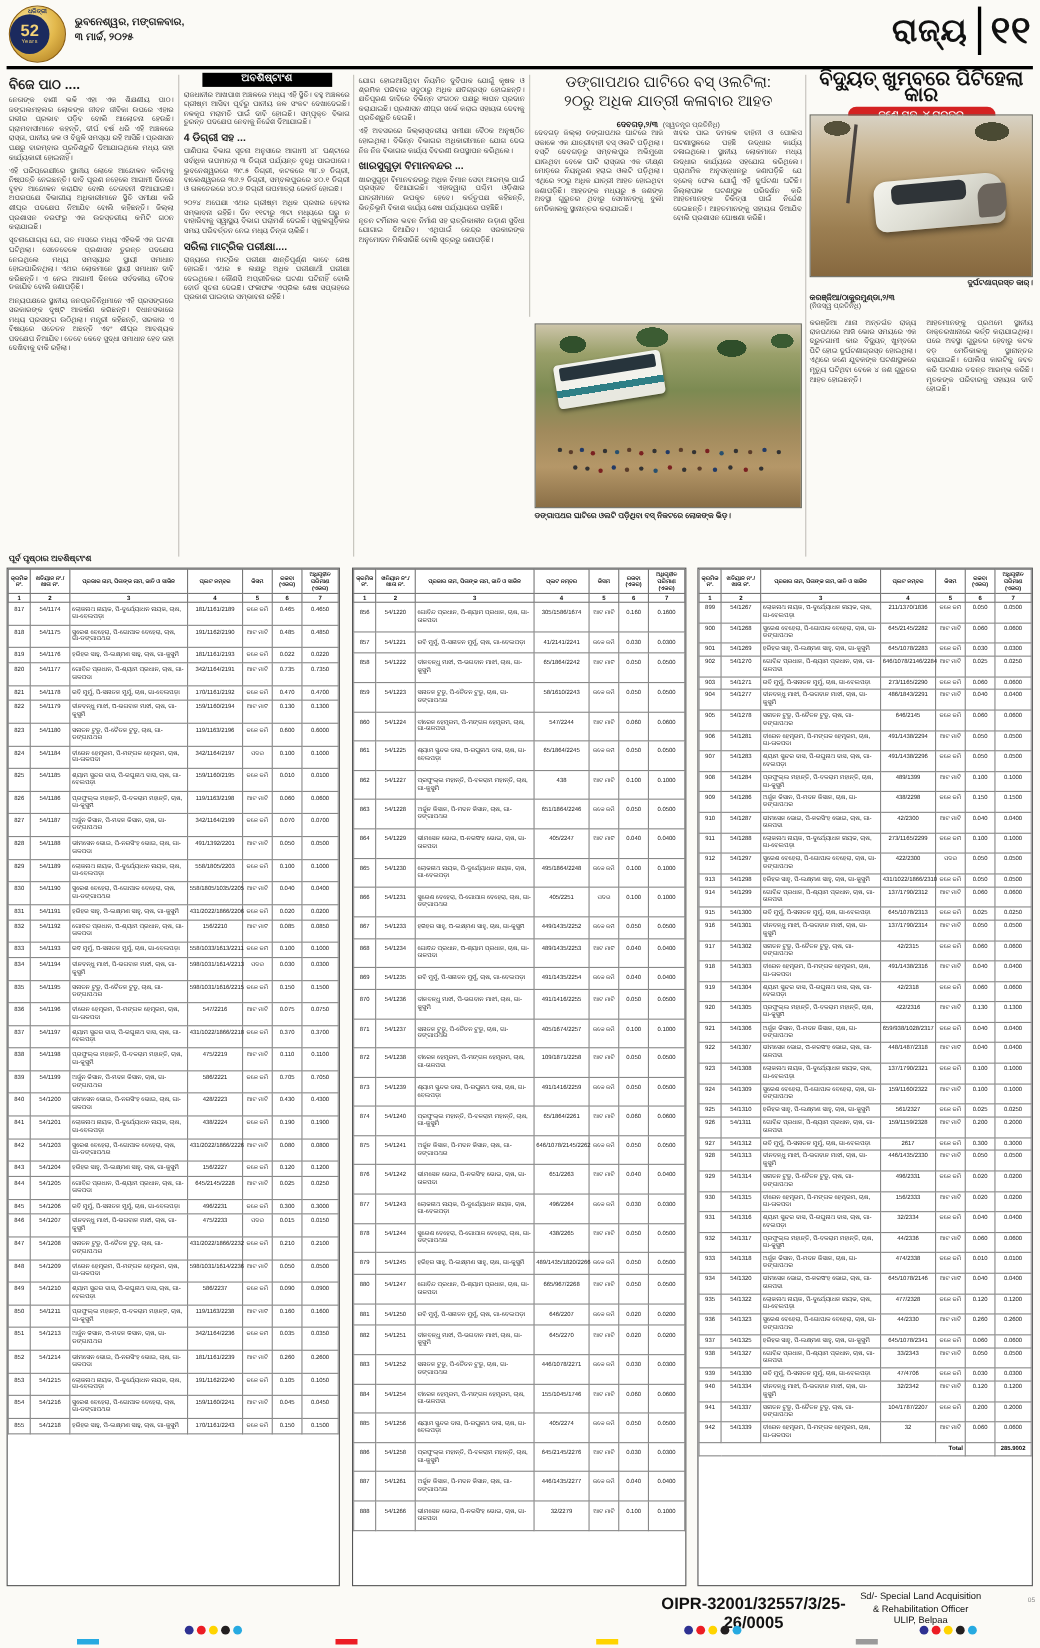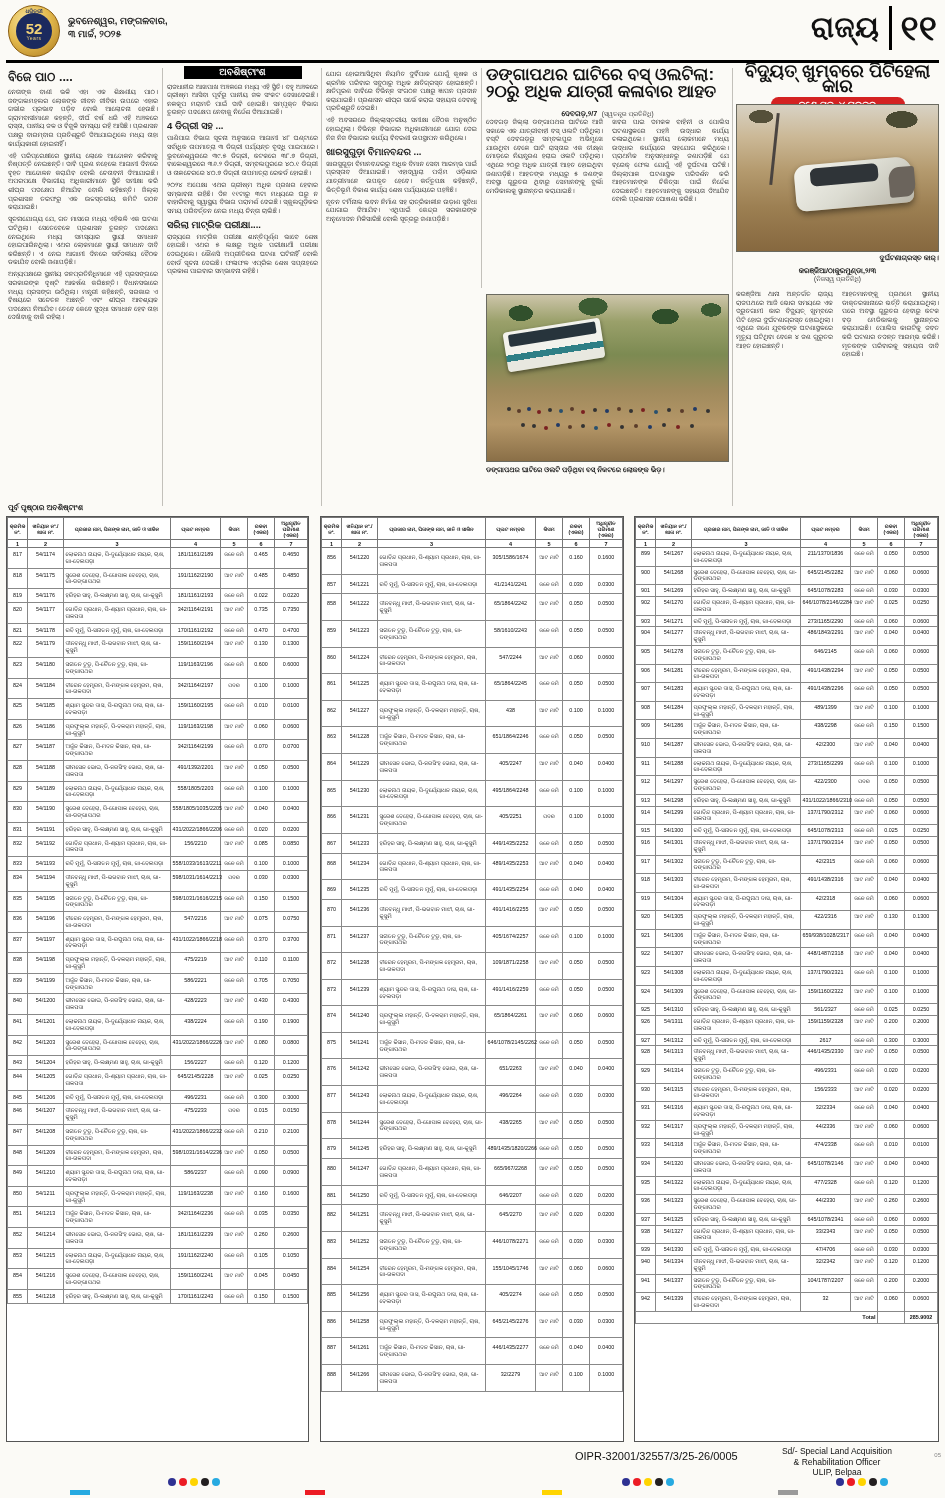--- a/index.html
+++ b/index.html
@@ -3,21 +3,21 @@
 <meta charset="utf-8">
 <style>
   *{box-sizing:border-box;margin:0;padding:0}
   body{width:945px;height:1498px;position:relative;background:#fbfaf6;
        font-family:"Liberation Sans","DejaVu Sans",sans-serif;color:#111;overflow:hidden}
   .abs{position:absolute}
 
   
   .logo{left:8px;top:5px;width:52px;height:52px;border-radius:50%;
         background:radial-gradient(circle at 38% 32%,#f9e7a0 0%,#e3b94d 48%,#a8761c 100%);
-        border:1px solid #8a5d12;display:flex;align-items:center;justify-content:center}
+        border:1px solid #8a5d12;display:flex;align-items:center;}
   .logo-inner{width:36px;height:36px;border-radius:50%;background:#1b2a5e;color:#f2d277;
         display:flex;flex-direction:column;align-items:center;justify-content:center;line-height:1}
   .logo-num{font-size:15px;font-weight:bold}
   .logo-sub{font-size:5px;letter-spacing:.5px}
   .logo-top{position:absolute;top:2px;left:0;right:0;text-align:center;font-size:5.5px;color:#203060;font-weight:bold}
   .mdate{left:68px;top:15px;font-size:9.5px;font-weight:bold;line-height:12.5px;color:#222}
   .mright{right:8px;top:6px;display:flex;align-items:center;gap:9px}
   .msection{font-size:29px;font-weight:bold;letter-spacing:.5px}
   .mbar{width:3px;height:44px;background:#000}
   .mpage{font-size:35px;font-weight:bold}
@@ -25,21 +25,21 @@
 
   
   .news{position:absolute;font-size:6.6px;line-height:8.6px;text-align:justify;color:#1c1c1c;overflow:hidden}
   .news p{margin:0 0 3.5px}
   .h-big{font-size:12.5px;font-weight:bold;line-height:14px;margin:0 0 4px;text-align:left}
   .subhead{font-size:9.5px;font-weight:bold;line-height:11px;margin:3px 0 3px;text-align:left}
   .blackbox{background:#000;color:#fff;font-size:9.5px;font-weight:bold;text-align:center;
             padding:2px 0;width:118px;margin:0 auto 4px}
   .vline{position:absolute;width:1px;background:#c2c0ba}
 
-  .bus-h{font-size:17px;font-weight:bold;line-height:17px;text-align:left}
+  .bus-h{font-size:14px;font-weight:normal;line-height:17px;text-align:center}
   .dateline{font-size:7.2px;font-weight:bold}
   .credit{font-size:6.4px;color:#333}
   .caption{font-size:7px;font-weight:bold;line-height:8.5px}
 
   .car-h{font-size:18px;font-weight:bold;text-align:center;line-height:15px}
   .badge{margin:3px auto 0;width:134px;height:15px;border-radius:8px;background:#d42222;
          color:#fff;font-size:9.5px;font-weight:bold;display:flex;align-items:center;justify-content:center}
 
   
   .photo{position:absolute;overflow:hidden;border:1px solid #6a6a60}
@@ -79,21 +79,21 @@
   .lt td.c{text-align:center;font-size:5.4px}
   .lt th:nth-child(1){width:20px}.lt th:nth-child(2){width:36px}
   .lt th:nth-child(4){width:50px}.lt th:nth-child(5){width:27px}
   .lt th:nth-child(6){width:27px}.lt th:nth-child(7){width:33px}
   .lt .cn{font-size:5.5px;padding:.5px}
   .g2 .lt td{padding:6px 1.5px}
   .g3 .lt td{padding:2px 1.5px}
   .note{font-size:7.5px;font-weight:bold}
 
   
-  .oipr{font-size:11px;font-weight:normal;text-align:left}
+  .oipr{font-size:15px;font-weight:bold;text-align:center}
   .sd{font-size:8.5px;font-weight:normal;text-align:center;line-height:10.5px}
   .dots{display:flex;gap:3px}
   .dots span{width:8px;height:8px;border-radius:50%;display:block}
   .tick{position:absolute;height:5px;width:20px;top:1490px}
   .pagemark{font-size:6px;color:#888}
 </style>
 </head>
 <body>
 
 <div class="abs logo">
@@ -154,21 +154,21 @@
   <div>
       <p>ଖାରସୁଗୁଡ଼ା ବିମାନବନ୍ଦରରୁ ଅଧିକ ବିମାନ ସେବା ଆରମ୍ଭ ପାଇଁ ପ୍ରସ୍ତାବ ଦିଆଯାଇଛି। ଏହାଦ୍ୱାରା ପଶ୍ଚିମ ଓଡ଼ିଶାର ଯାତ୍ରୀମାନେ ଉପକୃତ ହେବେ। କର୍ତ୍ତୃପକ୍ଷ କହିଛନ୍ତି, ଭିତ୍ତିଭୂମି ବିକାଶ କାର୍ଯ୍ୟ ଶେଷ ପର୍ଯ୍ୟାୟରେ ପହଞ୍ଚିଛି।</p>
       <p>ନୂତନ ଟର୍ମିନାଲ ଭବନ ନିର୍ମାଣ ସହ ରାତ୍ରିକାଳୀନ ଉଡ଼ାଣ ସୁବିଧା ଯୋଗାଇ ଦିଆଯିବ। ଏଥିପାଇଁ କେନ୍ଦ୍ର ସରକାରଙ୍କ ଅନୁମୋଦନ ମିଳିସାରିଛି ବୋଲି ସୂତ୍ରରୁ ଜଣାପଡ଼ିଛି।</p>
     </div>
 </div>
 
 <div class="abs" style="left:486px;top:66px;width:243px;height:440px">
   <div class="bus-h">ଡଙ୍ଗାପଥର ଘାଟିରେ ବସ୍ ଓଲଟିଲା:</div>
   <div class="bus-h">୨୦ରୁ ଅଧିକ ଯାତ୍ରୀ କଳାବାର ଆହତ</div>
   <div style="margin-top:2px;text-align:center">
-    <span class="dateline">ଦେବଗଡ଼,୨/7</span>
+    <span class="dateline">ଦେବଗଡ଼,୨/୩</span>
     <span class="credit">(ସ୍ୱତନ୍ତ୍ର ପ୍ରତିନିଧି)</span>
   </div>
   <div class="news" style="left:0;top:52px;width:117px;height:172px">
       <p>ଦେବଗଡ଼ ଜିଲ୍ଲା ଡଙ୍ଗାପଥର ଘାଟିରେ ଆଜି ସକାଳେ ଏକ ଯାତ୍ରୀବାହୀ ବସ୍ ଓଲଟି ପଡ଼ିଥିଲା। ବସ୍‌ଟି ଦେବଗଡ଼ରୁ ସମ୍ବଲପୁର ଅଭିମୁଖେ ଯାଉଥିବା ବେଳେ ଘାଟି ରାସ୍ତାର ଏକ ତୀକ୍ଷ୍ଣ ମୋଡ଼ରେ ନିୟନ୍ତ୍ରଣ ହରାଇ ଓଲଟି ପଡ଼ିଥିଲା। ଏଥିରେ ୨୦ରୁ ଅଧିକ ଯାତ୍ରୀ ଆହତ ହୋଇଥିବା ଜଣାପଡ଼ିଛି। ଆହତଙ୍କ ମଧ୍ୟରୁ ୫ ଜଣଙ୍କ ଅବସ୍ଥା ଗୁରୁତର ଥିବାରୁ ସେମାନଙ୍କୁ ବୁର୍ଲା ମେଡିକାଲକୁ ସ୍ଥାନାନ୍ତର କରାଯାଇଛି।</p>
     </div>
   <div class="news" style="left:126px;top:52px;width:117px;height:172px">
       <p>ଖବର ପାଇ ଦମକଳ ବାହିନୀ ଓ ପୋଲିସ ଘଟଣାସ୍ଥଳରେ ପହଞ୍ଚି ଉଦ୍ଧାର କାର୍ଯ୍ୟ ଚଳାଇଥିଲେ। ସ୍ଥାନୀୟ ଲୋକମାନେ ମଧ୍ୟ ଉଦ୍ଧାର କାର୍ଯ୍ୟରେ ସହଯୋଗ କରିଥିଲେ। ପ୍ରାଥମିକ ଅନୁସନ୍ଧାନରୁ ଜଣାପଡ଼ିଛି ଯେ ବ୍ରେକ୍ ଫେଲ ଯୋଗୁଁ ଏହି ଦୁର୍ଘଟଣା ଘଟିଛି। ଜିଲ୍ଲାପାଳ ଘଟଣାସ୍ଥଳ ପରିଦର୍ଶନ କରି ଆହତମାନଙ୍କ ଚିକିତ୍ସା ପାଇଁ ନିର୍ଦ୍ଦେଶ ଦେଇଛନ୍ତି। ଆହତମାନଙ୍କୁ ସହାୟତା ଦିଆଯିବ ବୋଲି ପ୍ରଶାସନ ଘୋଷଣା କରିଛି।</p>
     </div>
   <div class="photo photo-bus" style="left:0;top:228px;width:243px;height:168px">
     <div class="bp-trees"></div>
@@ -186,21 +186,21 @@
   <div class="badge">ଜଣେ ମୃତ, ୪ ଗୁରୁତର</div>
   <div class="photo photo-car" style="left:0;top:40px;width:203px;height:148px">
     <div class="cp-trees"></div>
     <div class="cp-pole"></div>
     <div class="cp-car">
       <div class="cp-win"></div>
       <div class="cp-crush"></div>
     </div>
   </div>
   <div class="caption" style="position:absolute;left:0;top:190px;width:203px;text-align:right">ଦୁର୍ଘଟଣାଗ୍ରସ୍ତ କାର୍।</div>
-  <div style="position:absolute;left:0;top:202px;width:203px;text-align:center">
+  <div style="position:absolute;left:0;top:202px;width:203px;text-align:left">
     <div class="dateline">କରଞ୍ଜିଆ/ଠାକୁରମୁଣ୍ଡା,୨/୩</div>
     <div class="credit">(ନିଜସ୍ୱ ପ୍ରତିନିଧି)</div>
   </div>
   <div class="news" style="left:0;top:226px;width:97px;height:216px">
       <p>କରଞ୍ଜିଆ ଥାନା ଅନ୍ତର୍ଗତ ରାଜ୍ୟ ରାଜପଥରେ ଆଜି ଭୋର ସମୟରେ ଏକ ଦ୍ରୁତଗାମୀ କାର ବିଦ୍ୟୁତ୍ ଖୁମ୍ବରେ ପିଟି ହୋଇ ଦୁର୍ଘଟଣାଗ୍ରସ୍ତ ହୋଇଥିଲା। ଏଥିରେ ଜଣେ ଯୁବକଙ୍କ ଘଟଣାସ୍ଥଳରେ ମୃତ୍ୟୁ ଘଟିଥିବା ବେଳେ ୪ ଜଣ ଗୁରୁତର ଆହତ ହୋଇଛନ୍ତି।</p>
     </div>
   <div class="news" style="left:106px;top:226px;width:97px;height:216px">
       <p>ଆହତମାନଙ୍କୁ ପ୍ରଥମେ ସ୍ଥାନୀୟ ଡାକ୍ତରଖାନାରେ ଭର୍ତ୍ତି କରାଯାଇଥିଲା। ପରେ ଅବସ୍ଥା ଗୁରୁତର ହେବାରୁ କଟକ ବଡ଼ ମେଡିକାଲକୁ ସ୍ଥାନାନ୍ତର କରାଯାଇଛି। ପୋଲିସ କାରଟିକୁ ଜବତ କରି ଘଟଣାର ତଦନ୍ତ ଆରମ୍ଭ କରିଛି। ମୃତକଙ୍କ ପରିବାରକୁ ସହାୟତା ଦାବି ହୋଇଛି।</p>
     </div>
 </div>

